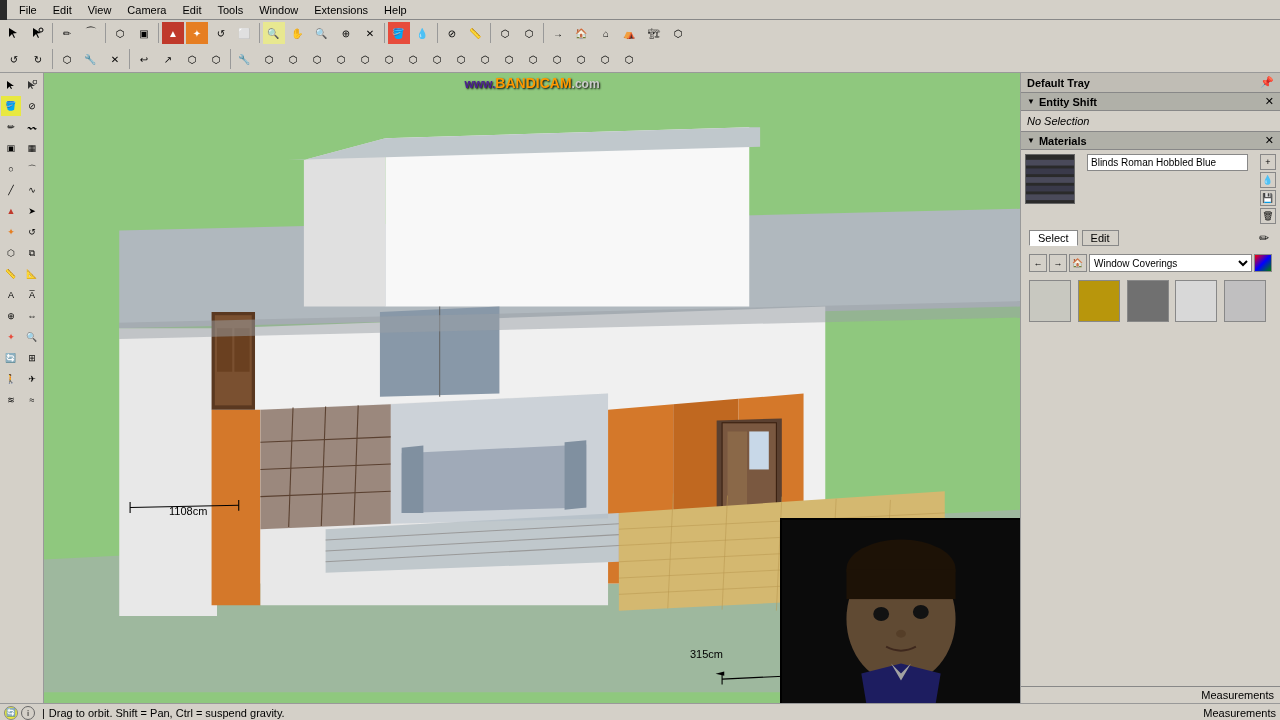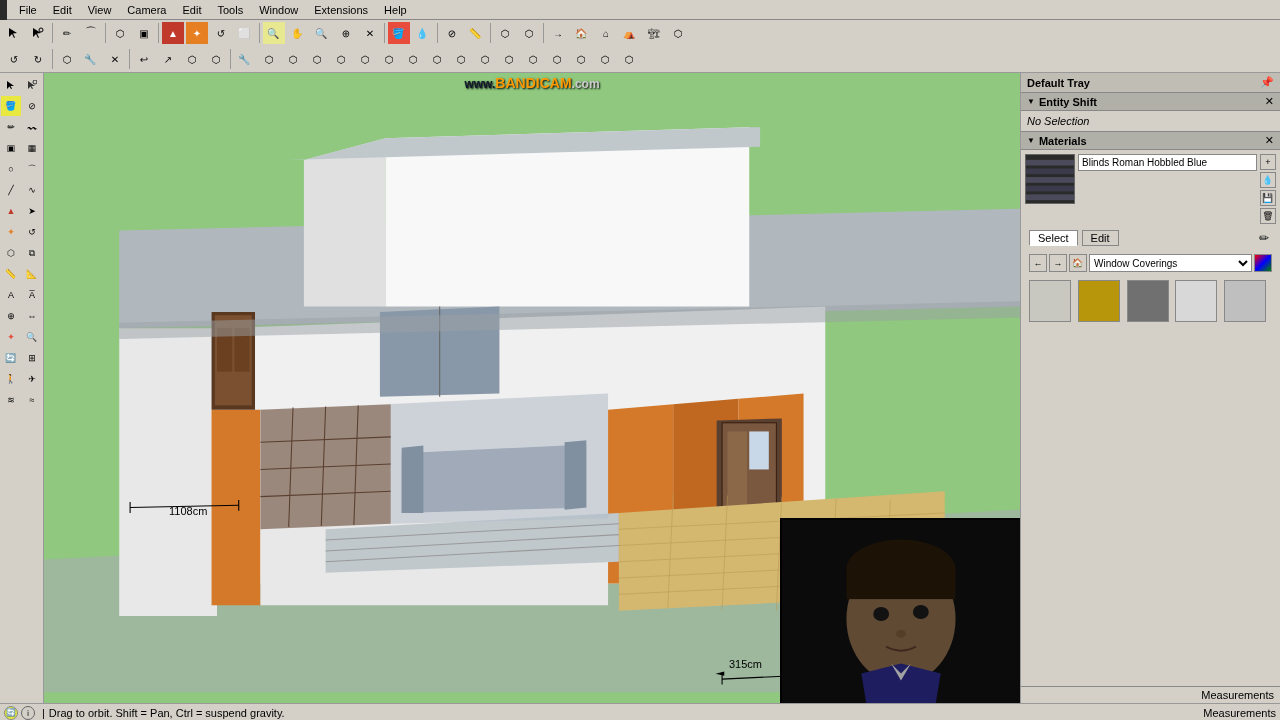--- a/index.html
+++ b/index.html
@@ -172,21 +172,21 @@
       font-style: italic;
     }
 
     
     #materials-section { flex: 1; display: flex; flex-direction: column; }
     .materials-content { padding: 4px; display: flex; flex-direction: column; gap: 4px; }
 
     .material-preview-row {
       display: flex;
       align-items: flex-start;
-      gap: 3px;
+      gap: 12px;
     }
     .material-preview-box {
       width: 50px;
       height: 50px;
       background: #333;
       border: 1px solid #666;
       display: flex;
       align-items: center;
       justify-content: center;
       overflow: hidden;
@@ -592,25 +592,25 @@
       <line x1="665" y1="603" x2="665" y2="613" stroke="#000" stroke-width="1"></line>
       <line x1="880" y1="593" x2="880" y2="603" stroke="#000" stroke-width="1"></line>
 
       <polygon points="878,596 886,598 878,600" fill="#000"></polygon>
 
       <polygon points="667,601 659,603 667,605" fill="#000"></polygon>
     </svg>
 
     
     <div class="dim-label" style="left: 125px; top: 432px;">1108cm</div>
-    <div class="dim-label" style="left: 685px; top: 575px; margin-top: 10px;">315cm</div>
+    <div class="dim-label" style="left: 646px; top: 575px;">315cm</div>
 
     
     <div id="watermark">
-      <span style="color:#0f172a; font-size:12px;">www.</span><span style="color:#f90; font-size:14px;">BANDICAM</span><span style="color:#ccc; font-size:12px;">.com</span>
+      <span style="color:#4c1d95; font-size:12px;">www.</span><span style="color:#f90; font-size:14px;">BANDICAM</span><span style="color:#ccc; font-size:12px;">.com</span>
     </div>
 
     
     <div id="webcam-overlay">
       <div class="webcam-face">
 
         <svg width="240" height="185" viewBox="0 0 240 185">
           <rect width="240" height="185" fill="#111"></rect>
 
           <ellipse cx="120" cy="100" rx="55" ry="65" fill="#8a6a4a"></ellipse>

